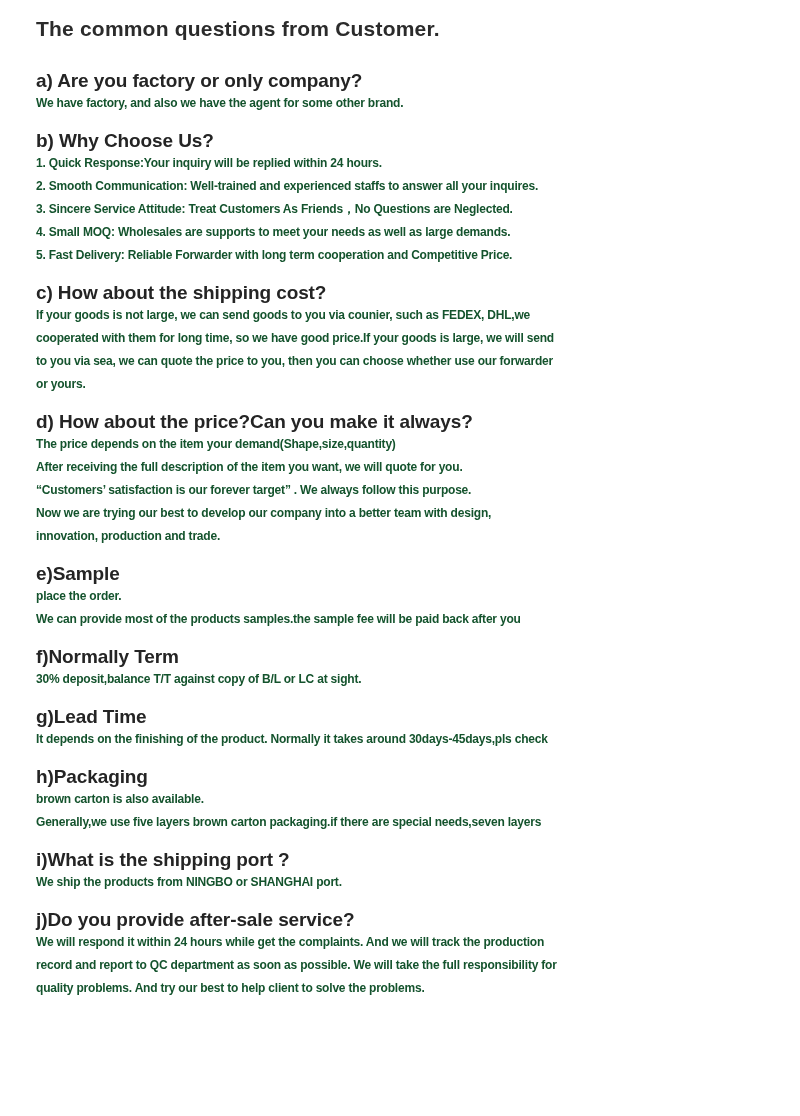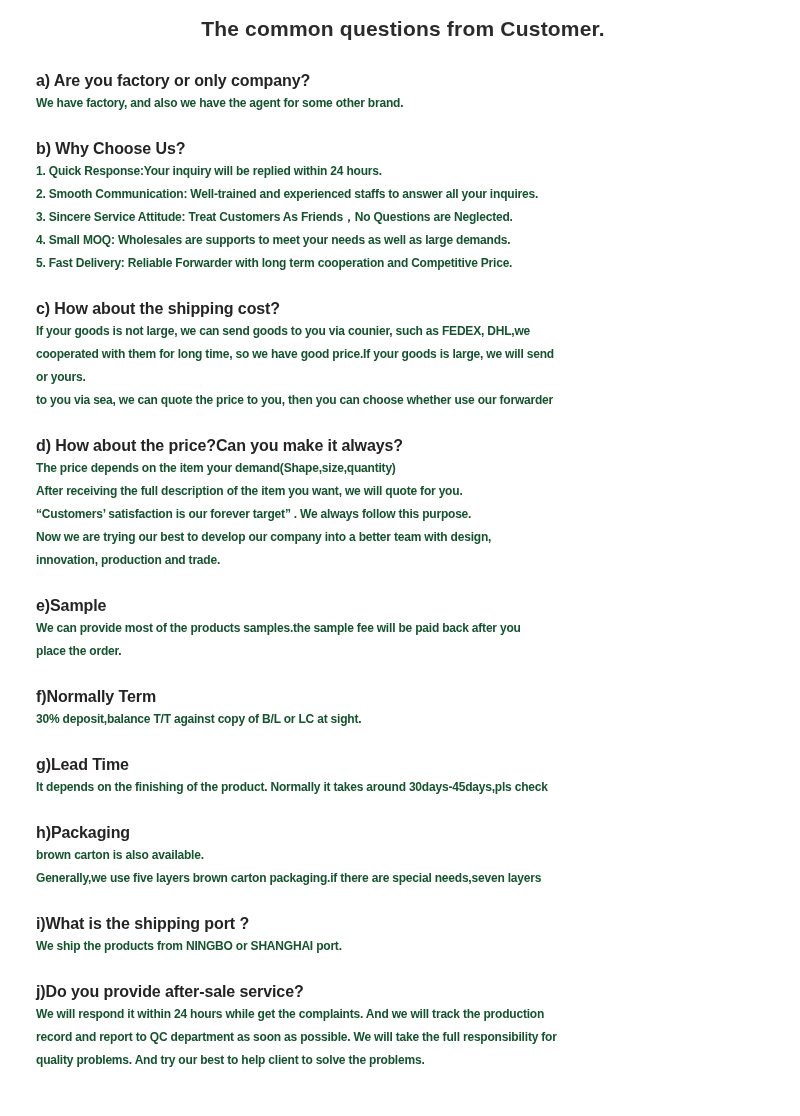--- a/index.html
+++ b/index.html
@@ -10,33 +10,33 @@
   .page {
     width: 800px;
     min-height: 1116px;
     background: #ffffff;
     padding: 15px 30px 24px 36px;
   }
   .page-title {
     font-size: 21px;
     line-height: 27px;
     font-weight: bold;
-    text-align: center;
+    text-align: left;
     color: #2b2b2b;
     letter-spacing: 0.2px;
     margin-bottom: 2px;
   }
   .faq-section {
-    margin-top: 22px;
+    margin-top: 14px;
   }
   .faq-section.first {
     margin-top: 27px;
   }
   .question-heading {
-    font-size: 16px;
+    font-size: 19px;
     line-height: 23px;
     font-weight: bold;
     color: #242424;
     letter-spacing: -0.1px;
   }
   .answer-line {
     font-size: 12px;
     line-height: 23px;
     font-weight: bold;
     color: #14532d;
@@ -62,37 +62,37 @@
     <div class="answer-line">2. Smooth Communication: Well-trained and experienced staffs to answer all your inquires.</div>
     <div class="answer-line">3. Sincere Service Attitude: Treat Customers As Friends，No Questions are Neglected.</div>
     <div class="answer-line">4. Small MOQ: Wholesales are supports to meet your needs as well as large demands.</div>
     <div class="answer-line">5. Fast Delivery: Reliable Forwarder with long term cooperation and Competitive Price.</div>
   </section>
 
   <section class="faq-section">
     <div class="question-heading">c) How about the shipping cost?</div>
     <div class="answer-line">If your goods is not large, we can send goods to you via counier, such as FEDEX, DHL,we</div>
     <div class="answer-line">cooperated with them for long time, so we have good price.If your goods is large, we will send</div>
+    <div class="answer-line">to you via sea, we can quote the price to you, then you can choose whether use our forwarder</div>
     <div class="answer-line">or yours.</div>
-    <div class="answer-line">to you via sea, we can quote the price to you, then you can choose whether use our forwarder</div>
   </section>
 
   <section class="faq-section">
     <div class="question-heading">d) How about the price?Can you make it always?</div>
     <div class="answer-line">The price depends on the item your demand(Shape,size,quantity)</div>
     <div class="answer-line">After receiving the full description of the item you want, we will quote for you.</div>
     <div class="answer-line">“Customers’ satisfaction is our forever target” . We always follow this purpose.</div>
     <div class="answer-line">Now we are trying our best to develop our company into a better team with design,</div>
     <div class="answer-line">innovation, production and trade.</div>
   </section>
 
   <section class="faq-section">
     <div class="question-heading">e)Sample</div>
+    <div class="answer-line">place the order.</div>
     <div class="answer-line">We can provide most of the products samples.the sample fee will be paid back after you</div>
-    <div class="answer-line">place the order.</div>
   </section>
 
   <section class="faq-section">
     <div class="question-heading">f)Normally Term</div>
     <div class="answer-line">30% deposit,balance T/T against copy of B/L or LC at sight.</div>
   </section>
 
   <section class="faq-section">
     <div class="question-heading">g)Lead Time</div>
     <div class="answer-line">It depends on the finishing of the product. Normally it takes around 30days-45days,pls check</div>

